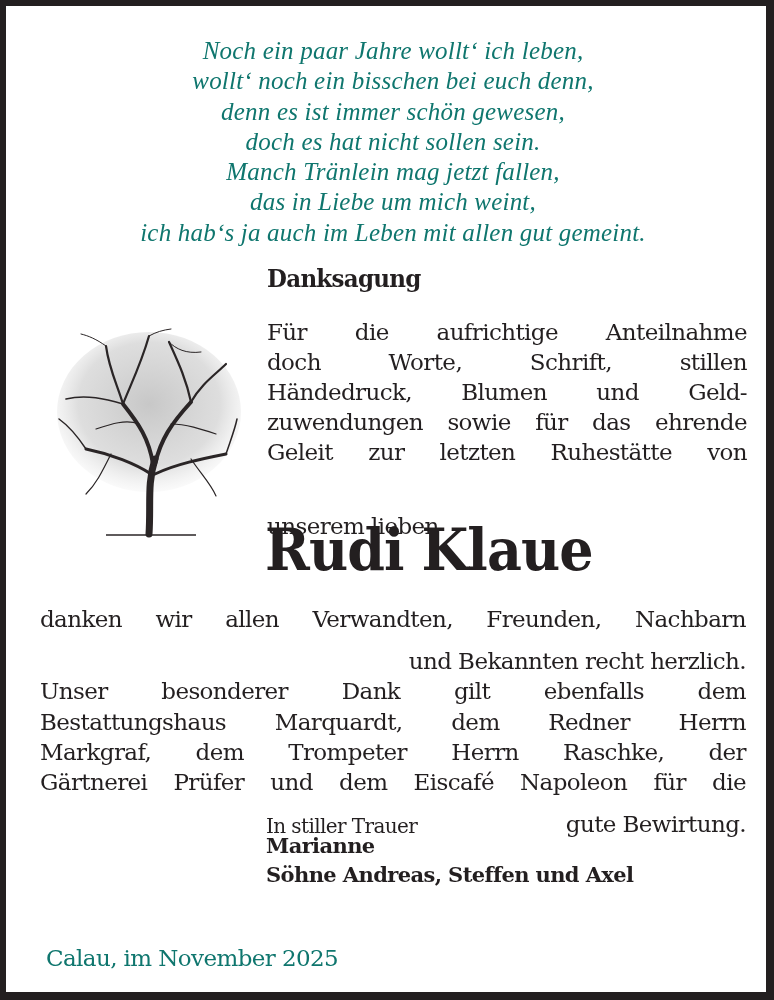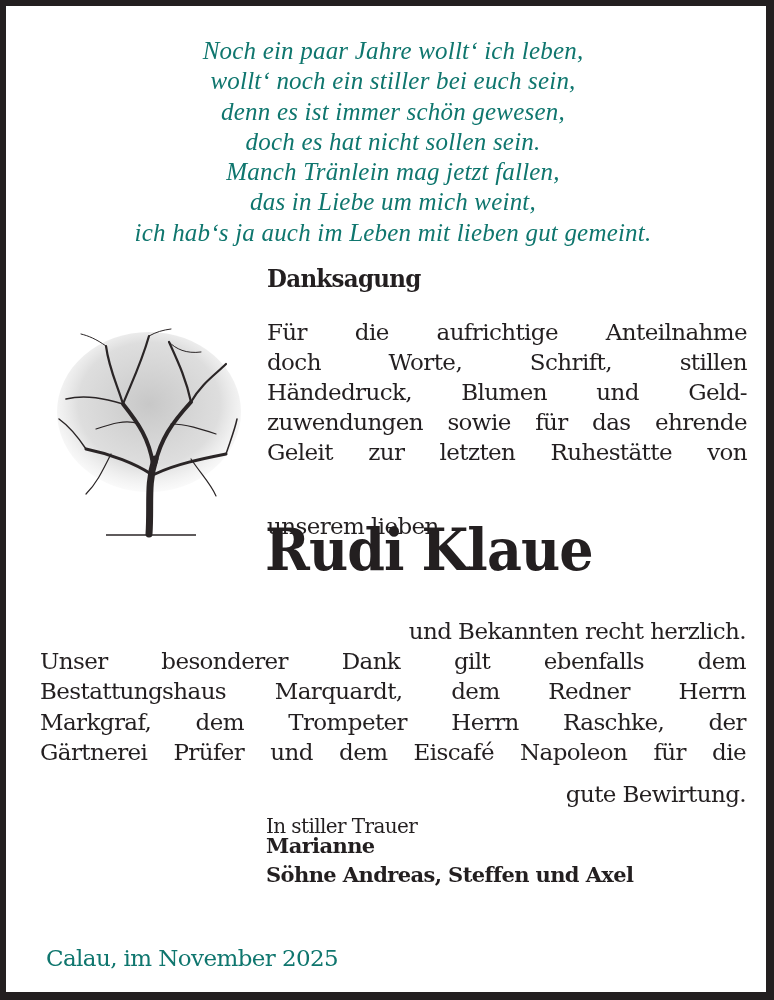--- a/index.html
+++ b/index.html
@@ -66,26 +66,26 @@
     font-family: "DejaVu Serif", serif; font-size: 23px; color: #0f766e; letter-spacing: -0.6px;
   }
 </style>
 </head>
 <body>
 
 <div class="frame">
 
   <div class="poem">
     <div>Noch ein paar Jahre wollt‘ ich leben,</div>
-    <div>wollt‘ noch ein stiller bei euch sein,</div>
+    <div>wollt‘ noch ein bisschen bei euch denn,</div>
     <div>denn es ist immer schön gewesen,</div>
     <div>doch es hat nicht sollen sein.</div>
     <div>Manch Tränlein mag jetzt fallen,</div>
     <div>das in Liebe um mich weint,</div>
-    <div>ich hab‘s ja auch im Leben mit lieben gut gemeint.</div>
+    <div>ich hab‘s ja auch im Leben mit allen gut gemeint.</div>
   </div>
 
   <div class="heading">Danksagung</div>
 
   <div class="tree">
     <svg width="190" height="215" viewBox="0 0 190 215" xmlns="http://www.w3.org/2000/svg">
       <defs>
         <radialGradient id="crown" cx="50%" cy="45%" r="55%">
           <stop offset="0%" stop-color="#9a9a9a" stop-opacity="0.55"></stop>
           <stop offset="70%" stop-color="#b5b5b5" stop-opacity="0.45"></stop>
@@ -152,20 +152,28 @@
       <span>von</span>
     </div>
     <div class="last">
       <span>unserem lieben</span>
     </div>
   </div>
 
   <div class="name">Rudi Klaue</div>
 
   <div class="body">
+    <div>
+      <span>danken</span>
+      <span>wir</span>
+      <span>allen</span>
+      <span>Verwandten,</span>
+      <span>Freunden,</span>
+      <span>Nachbarn</span>
+    </div>
     <div class="left">
       <span>und Bekannten recht herzlich.</span>
     </div>
     <div>
       <span>Unser</span>
       <span>besonderer</span>
       <span>Dank</span>
       <span>gilt</span>
       <span>ebenfalls</span>
       <span>dem</span>

